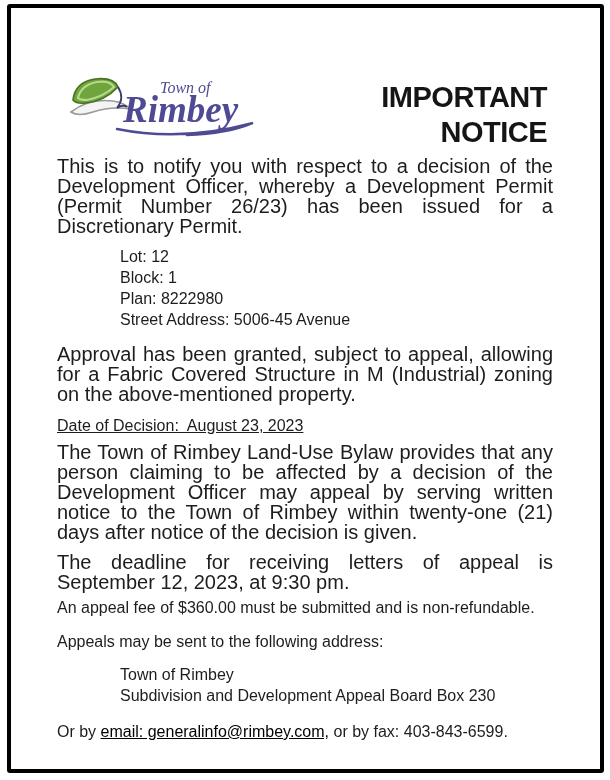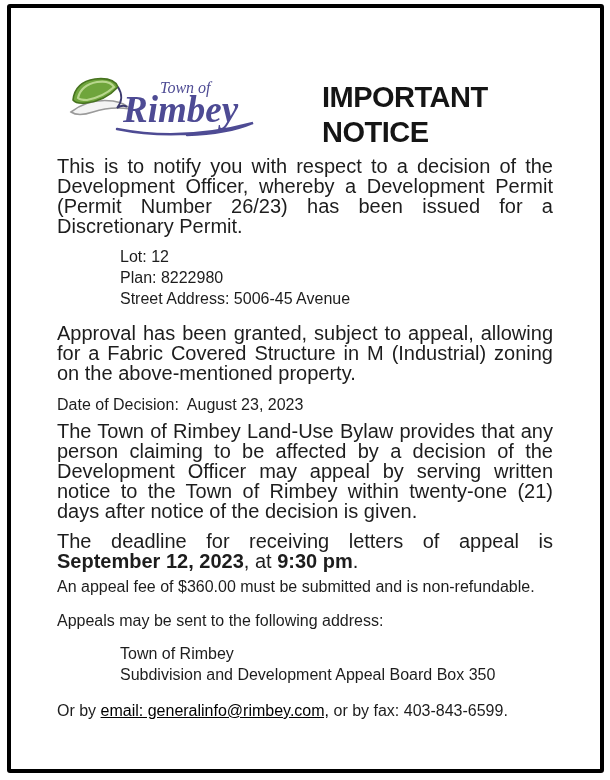--- a/index.html
+++ b/index.html
@@ -36,21 +36,21 @@
   .logo-wrap {
     margin-left: 10px;
     width: 190px;
     height: 64px;
   }
   .notice-heading {
     margin-left: auto;
     margin-right: 6px;
     margin-top: 6px;
     width: 225px;
-    text-align: left;
+    text-align: right;
     font-size: 29px;
     font-weight: 700;
     line-height: 35px;
     color: #151515;
     letter-spacing: -0.5px;
   }
   
   .para {
     font-size: 20px;
     line-height: 20px;
@@ -62,23 +62,23 @@
     line-height: 24px;
     text-align: left;
     margin: 0 0 10px 0;
   }
   .block-indent {
     font-size: 16px;
     line-height: 21px;
     margin: 0 0 14px 63px;
     text-align: left;
   }
-  .pre-space { white-space: pre-wrap; }
+  .pre-space { white-space: pre-wrap; text-decoration: underline; }
   .tight { margin-bottom: 4px; }
-  b, .bold { font-weight: 700; }
+  b, .bold { font-weight: 400; }
   .email-link {
     color: #000000;
     text-decoration: underline;
     cursor: pointer;
   }
 </style>
 </head>
 <body>
 
 <div class="frame"></div>
@@ -105,36 +105,37 @@
     <div class="notice-heading">
       <div>IMPORTANT</div>
       <div>NOTICE</div>
     </div>
   </div>
 
   <p class="para">This is to notify you with respect to a decision of the Development Officer, whereby a Development Permit (Permit Number 26/23) has been issued for a Discretionary Permit.</p>
 
   <div class="block-indent">
     <div>Lot: 12</div>
+    <div>Block: 1</div>
     <div>Plan: 8222980</div>
     <div>Street Address: 5006-45 Avenue</div>
   </div>
 
   <p class="para">Approval has been granted, subject to appeal, allowing for a Fabric Covered Structure in M (Industrial) zoning on the above-mentioned property.</p>
 
   <p class="para-left pre-space tight">Date of Decision:  August 23, 2023</p>
 
   <p class="para">The Town of Rimbey Land-Use Bylaw provides that any person claiming to be affected by a decision of the Development Officer may appeal by serving written notice to the Town of Rimbey within twenty-one (21) days after notice of the decision is given.</p>
 
   <div class="para tight"><span>The deadline for receiving letters of appeal is </span><b>September 12, 2023</b><span>, at </span><b>9:30 pm</b><span>.</span></div>
 
   <p class="para-left">An appeal fee of $360.00 must be submitted and is non-refundable.</p>
 
   <p class="para-left">Appeals may be sent to the following address:</p>
 
   <div class="block-indent">
     <div>Town of Rimbey</div>
-    <div>Subdivision and Development Appeal Board Box 350</div>
+    <div>Subdivision and Development Appeal Board Box 230</div>
   </div>
 
   <div class="para-left"><span>Or by </span><a class="email-link">email: generalinfo@rimbey.com,</a><span> or by fax: 403-843-6599.</span></div>
 
 </div>
 
 </body></html>

